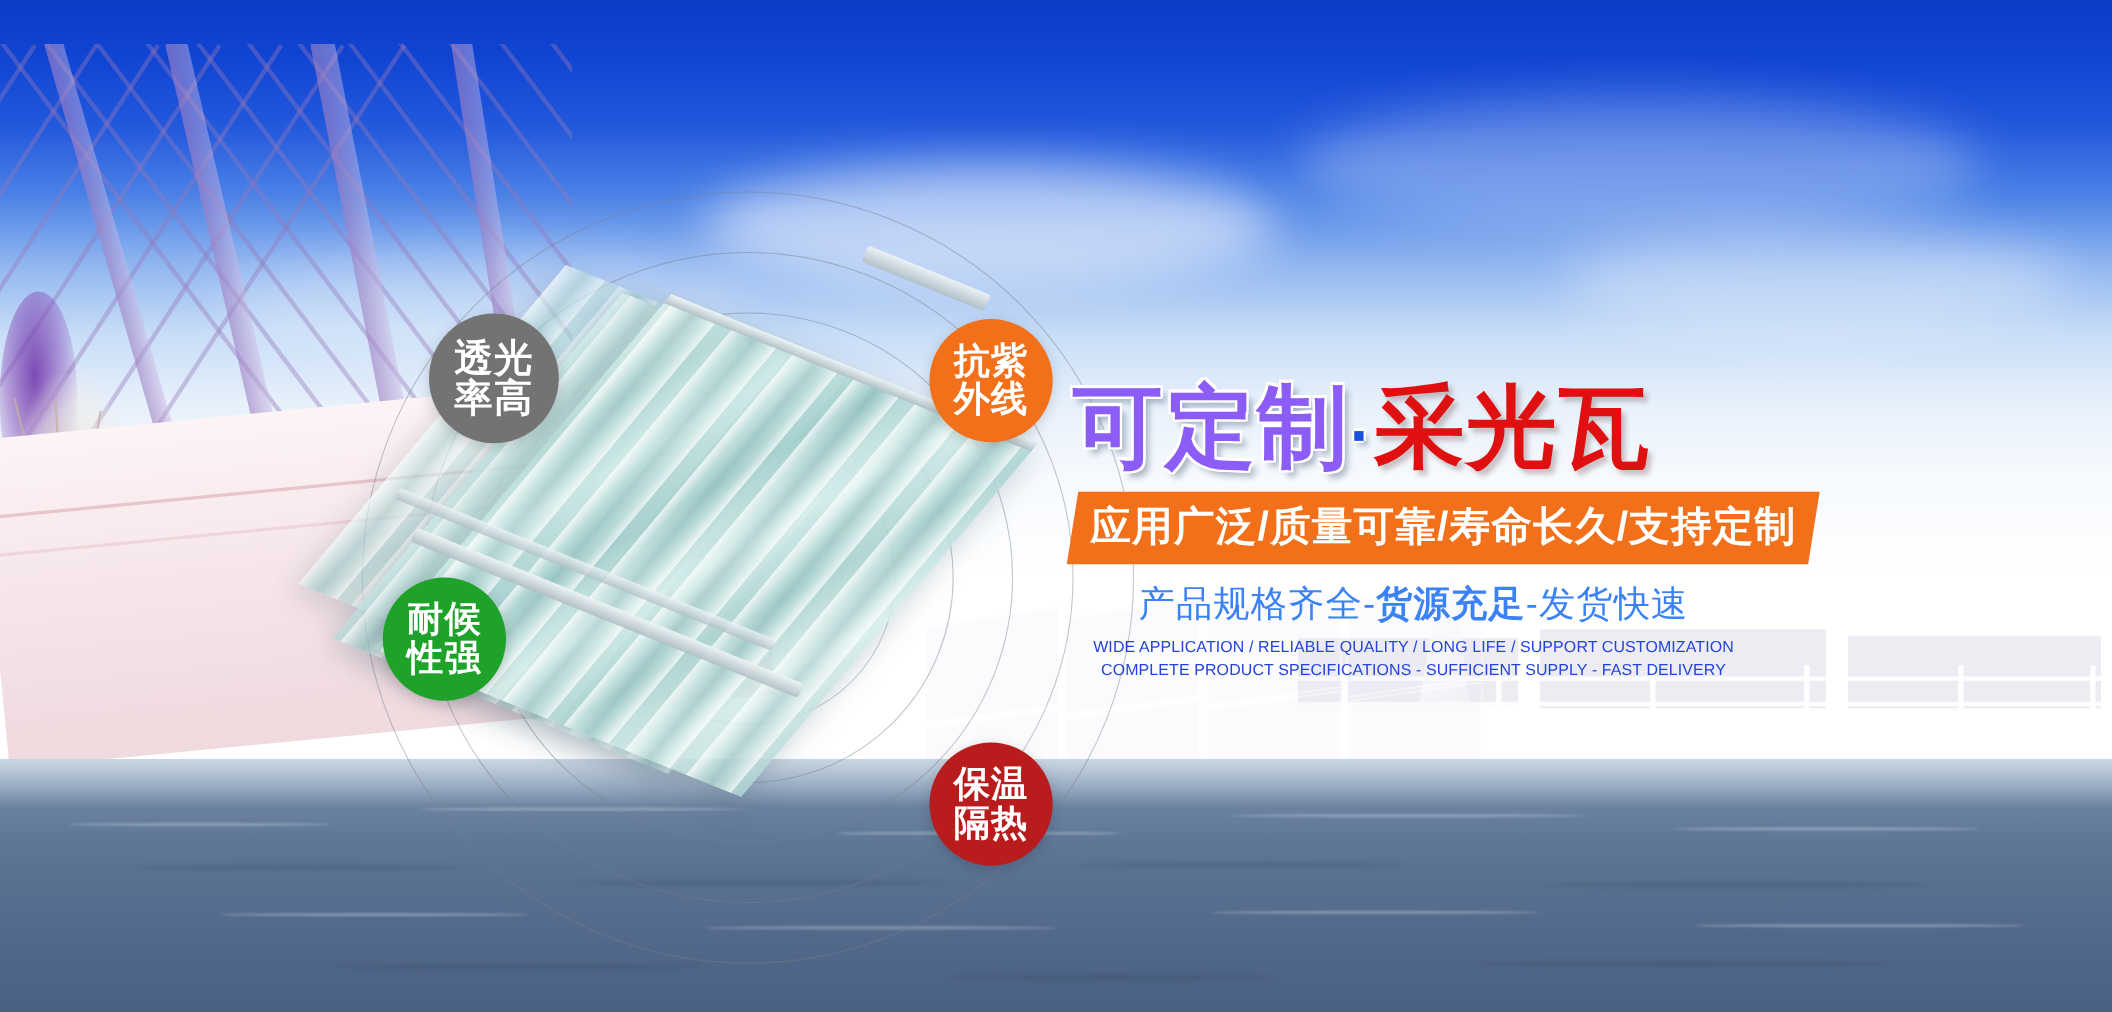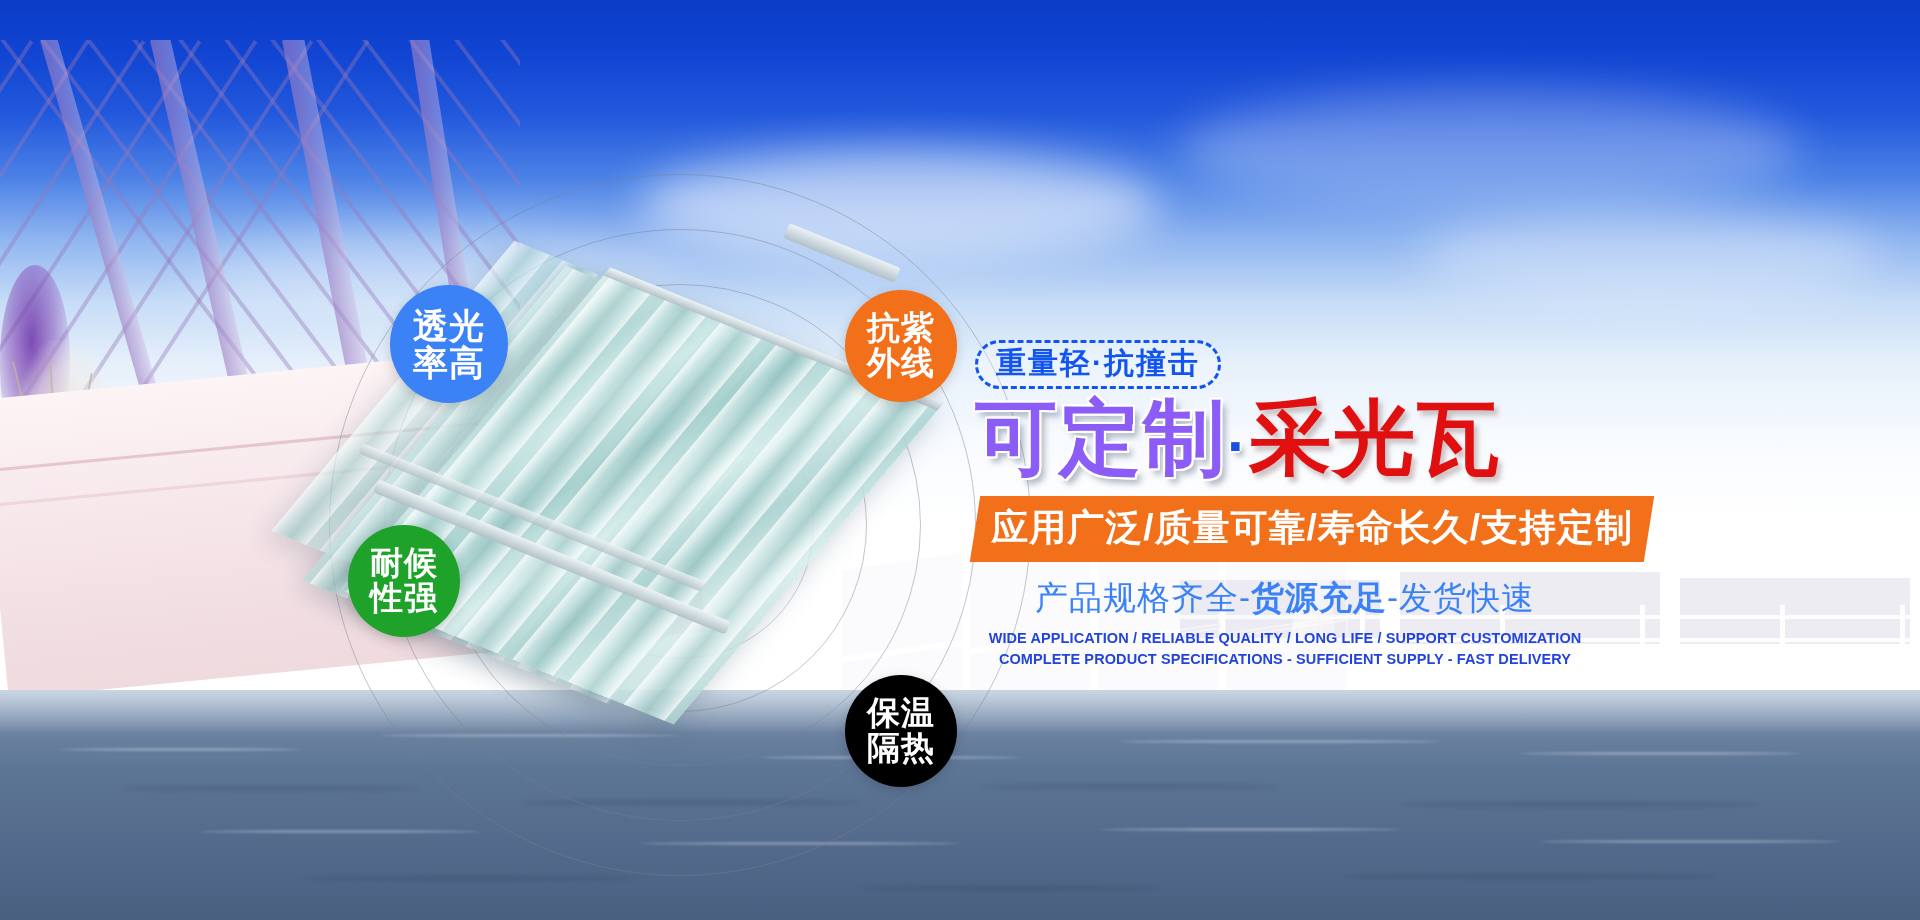--- a/index.html
+++ b/index.html
@@ -234,24 +234,24 @@
     align-items: center;
     justify-content: center;
     color: #ffffff;
     font-weight: 700;
     line-height: 1.06;
     text-align: center;
     letter-spacing: 1px;
     box-shadow: 0 3px 12px rgba(0,0,0,0.16);
   }
   .badge span { display: block; }
-  .badge-1 { left: 390px; top: 285px;  width: 118px; height: 118px; background: #3b82f6; font-size: 35px; }
+  .badge-1 { left: 390px; top: 285px;  width: 118px; height: 118px; background: #737373; font-size: 35px; }
   .badge-2 { left: 845px; top: 290px;  width: 112px; height: 112px; background: #f2701a; font-size: 33px; }
   .badge-3 { left: 348px; top: 525px;  width: 112px; height: 112px; background: #1ea22a; font-size: 33px; }
-  .badge-4 { left: 845px; top: 675px;  width: 112px; height: 112px; background: #000000; font-size: 33px; }
+  .badge-4 { left: 845px; top: 675px;  width: 112px; height: 112px; background: #b91c1c; font-size: 33px; }
 
   
   .copy {
     position: absolute;
     left: 975px; top: 340px;
     width: 620px;
   }
   .pill {
     display: inline-block;
     border: 3px dashed #1155ee;
@@ -307,21 +307,21 @@
     font-size: 33px;
     color: #3b82f6;
     letter-spacing: 1px;
     white-space: nowrap;
   }
   .subline b { font-weight: 700; }
   .eng {
     text-align: center;
     color: #2244dd;
     font-size: 14.5px;
-    font-weight: 700;
+    font-weight: 400;
     letter-spacing: 0.1px;
     margin-top: 9px;
     white-space: nowrap;
   }
   .eng.second { margin-top: 5px; }
   .phone {
     margin-top: 16px;
     text-align: center;
     color: #cc0d10;
     font-size: 40px;
@@ -500,21 +500,20 @@
   </div>
   <div class="badge badge-4">
     <div>
       <span>保温</span>
       <span>隔热</span>
     </div>
   </div>
 
   <div class="copy">
 
-    <div class="pill">重量轻·抗撞击</div>
 
     <div class="headline">
       <span class="hl-blue">可定制</span><span class="hl-dot">·</span><span class="hl-red">采光瓦</span>
     </div>
 
     <div class="orangebar">
       <span>应用广泛/质量可靠/寿命长久/支持定制</span>
     </div>
 
     <div class="subline">

